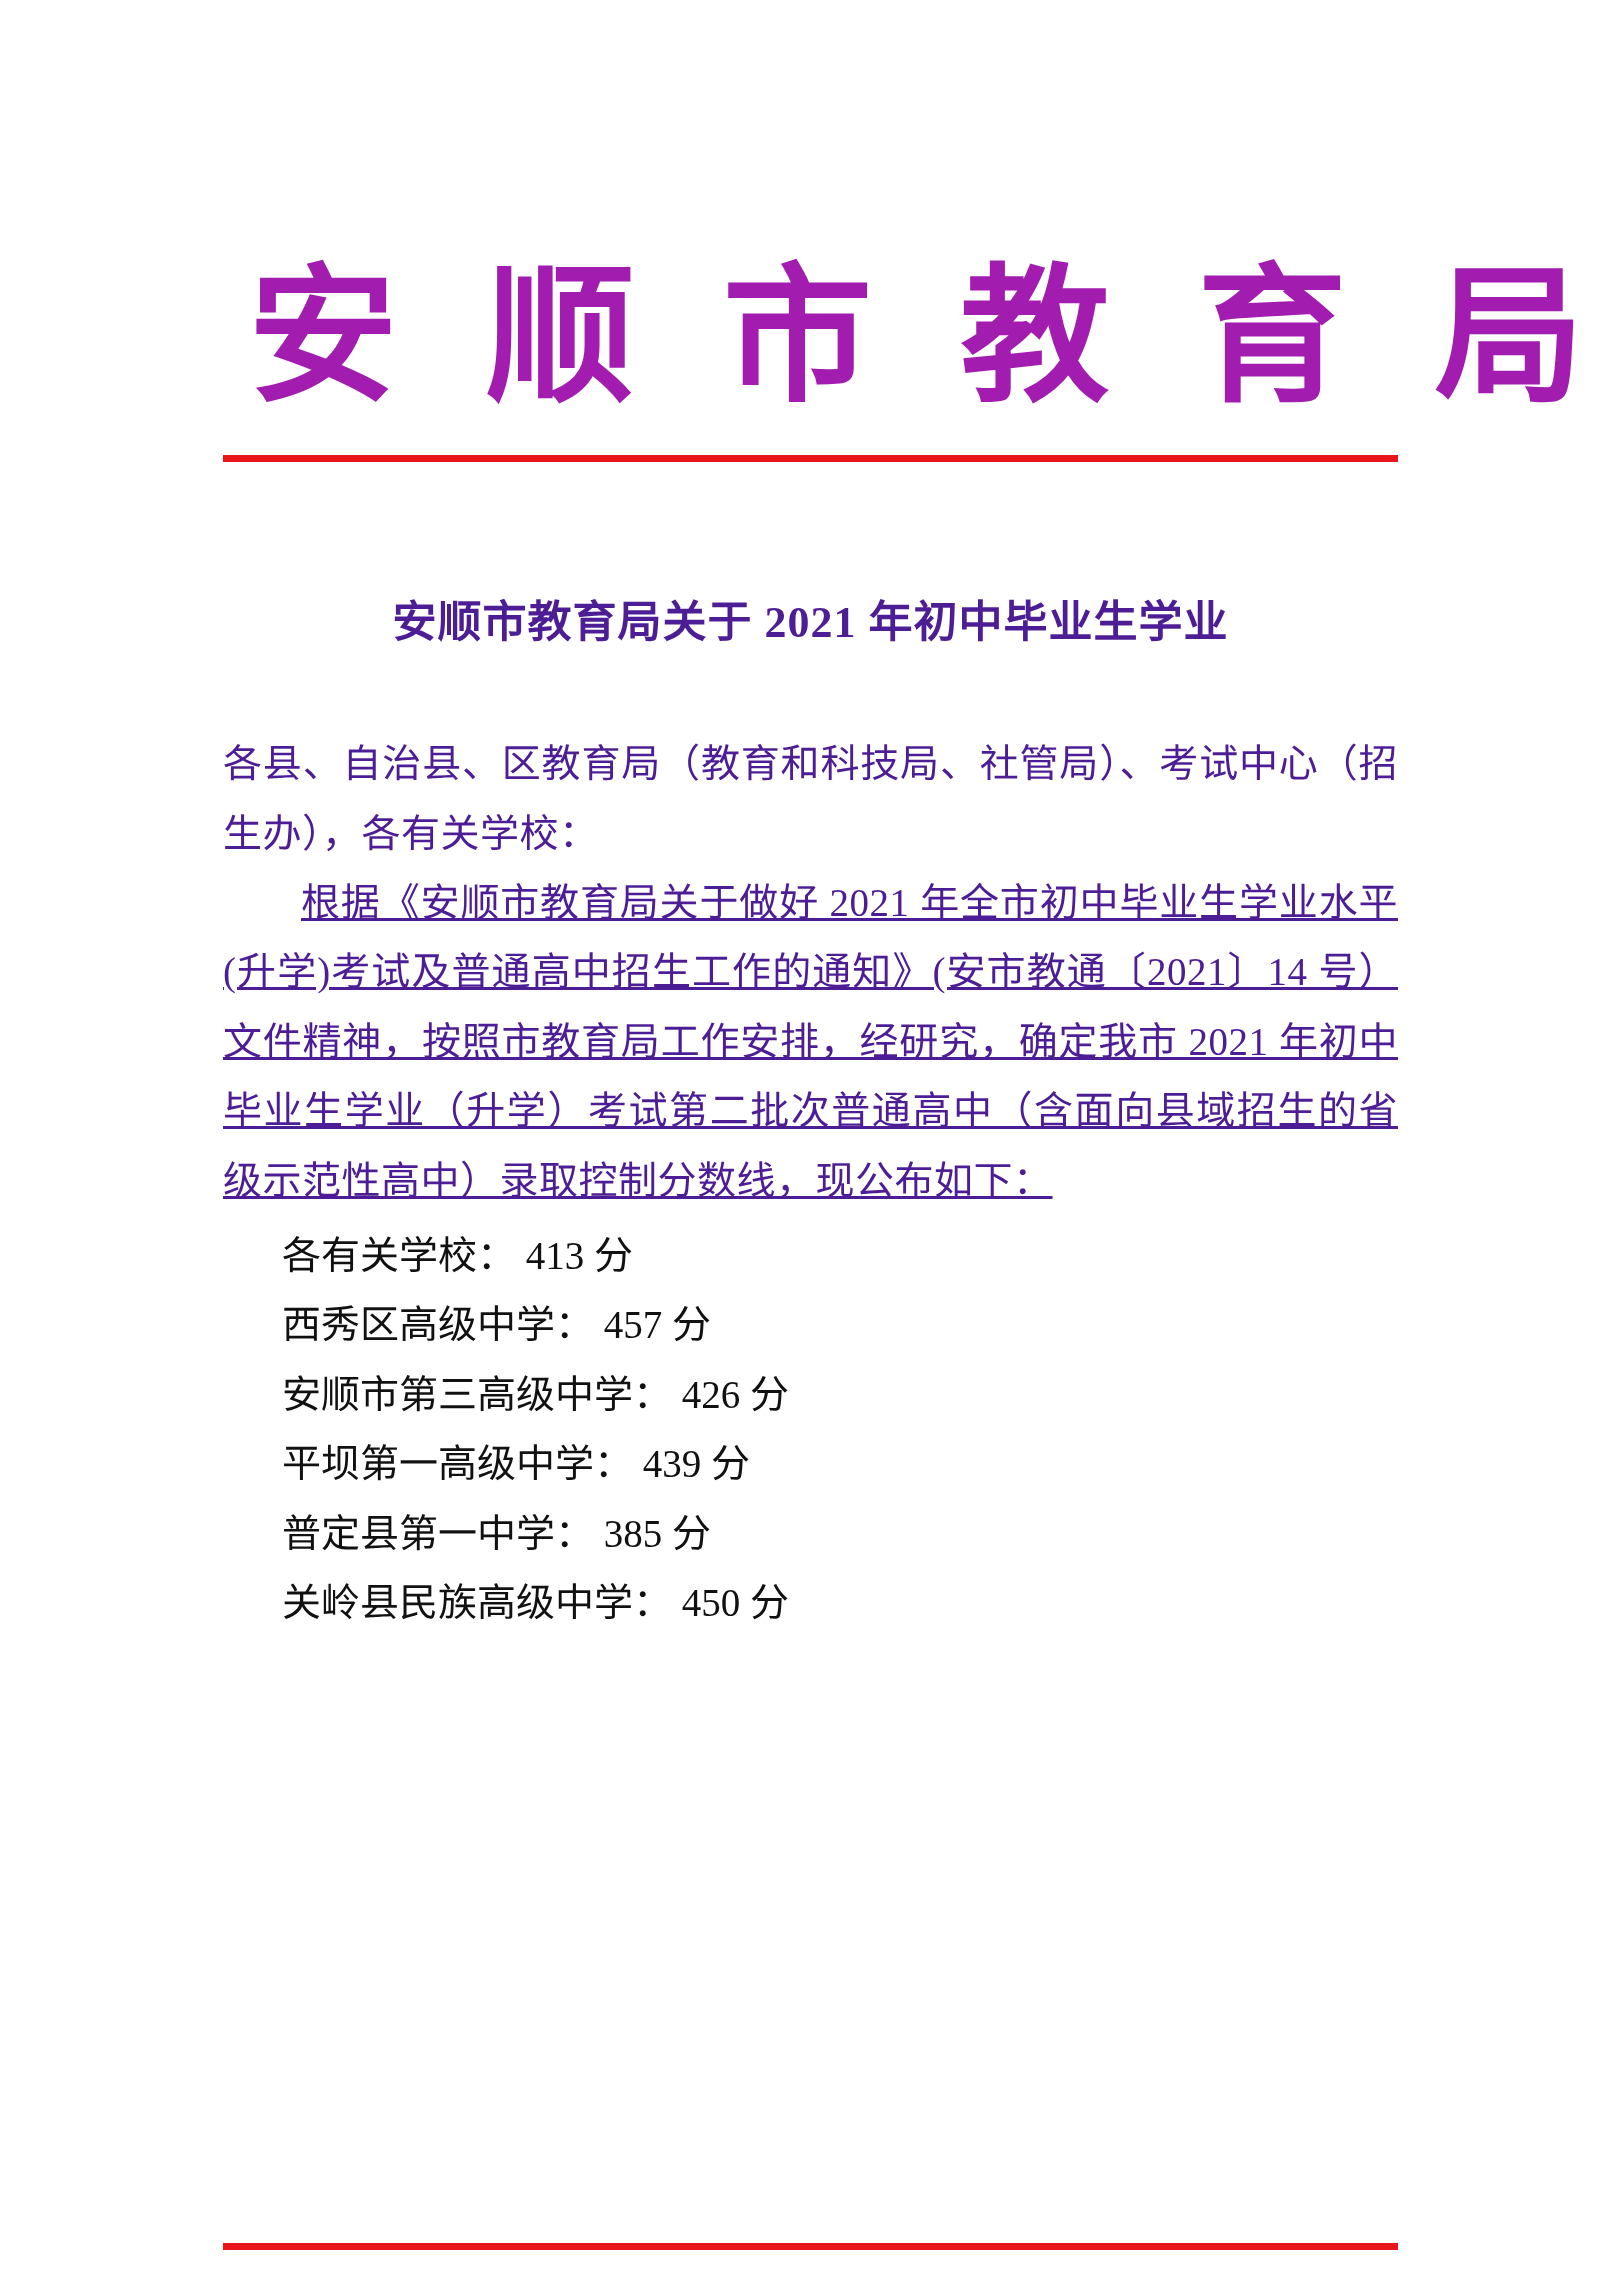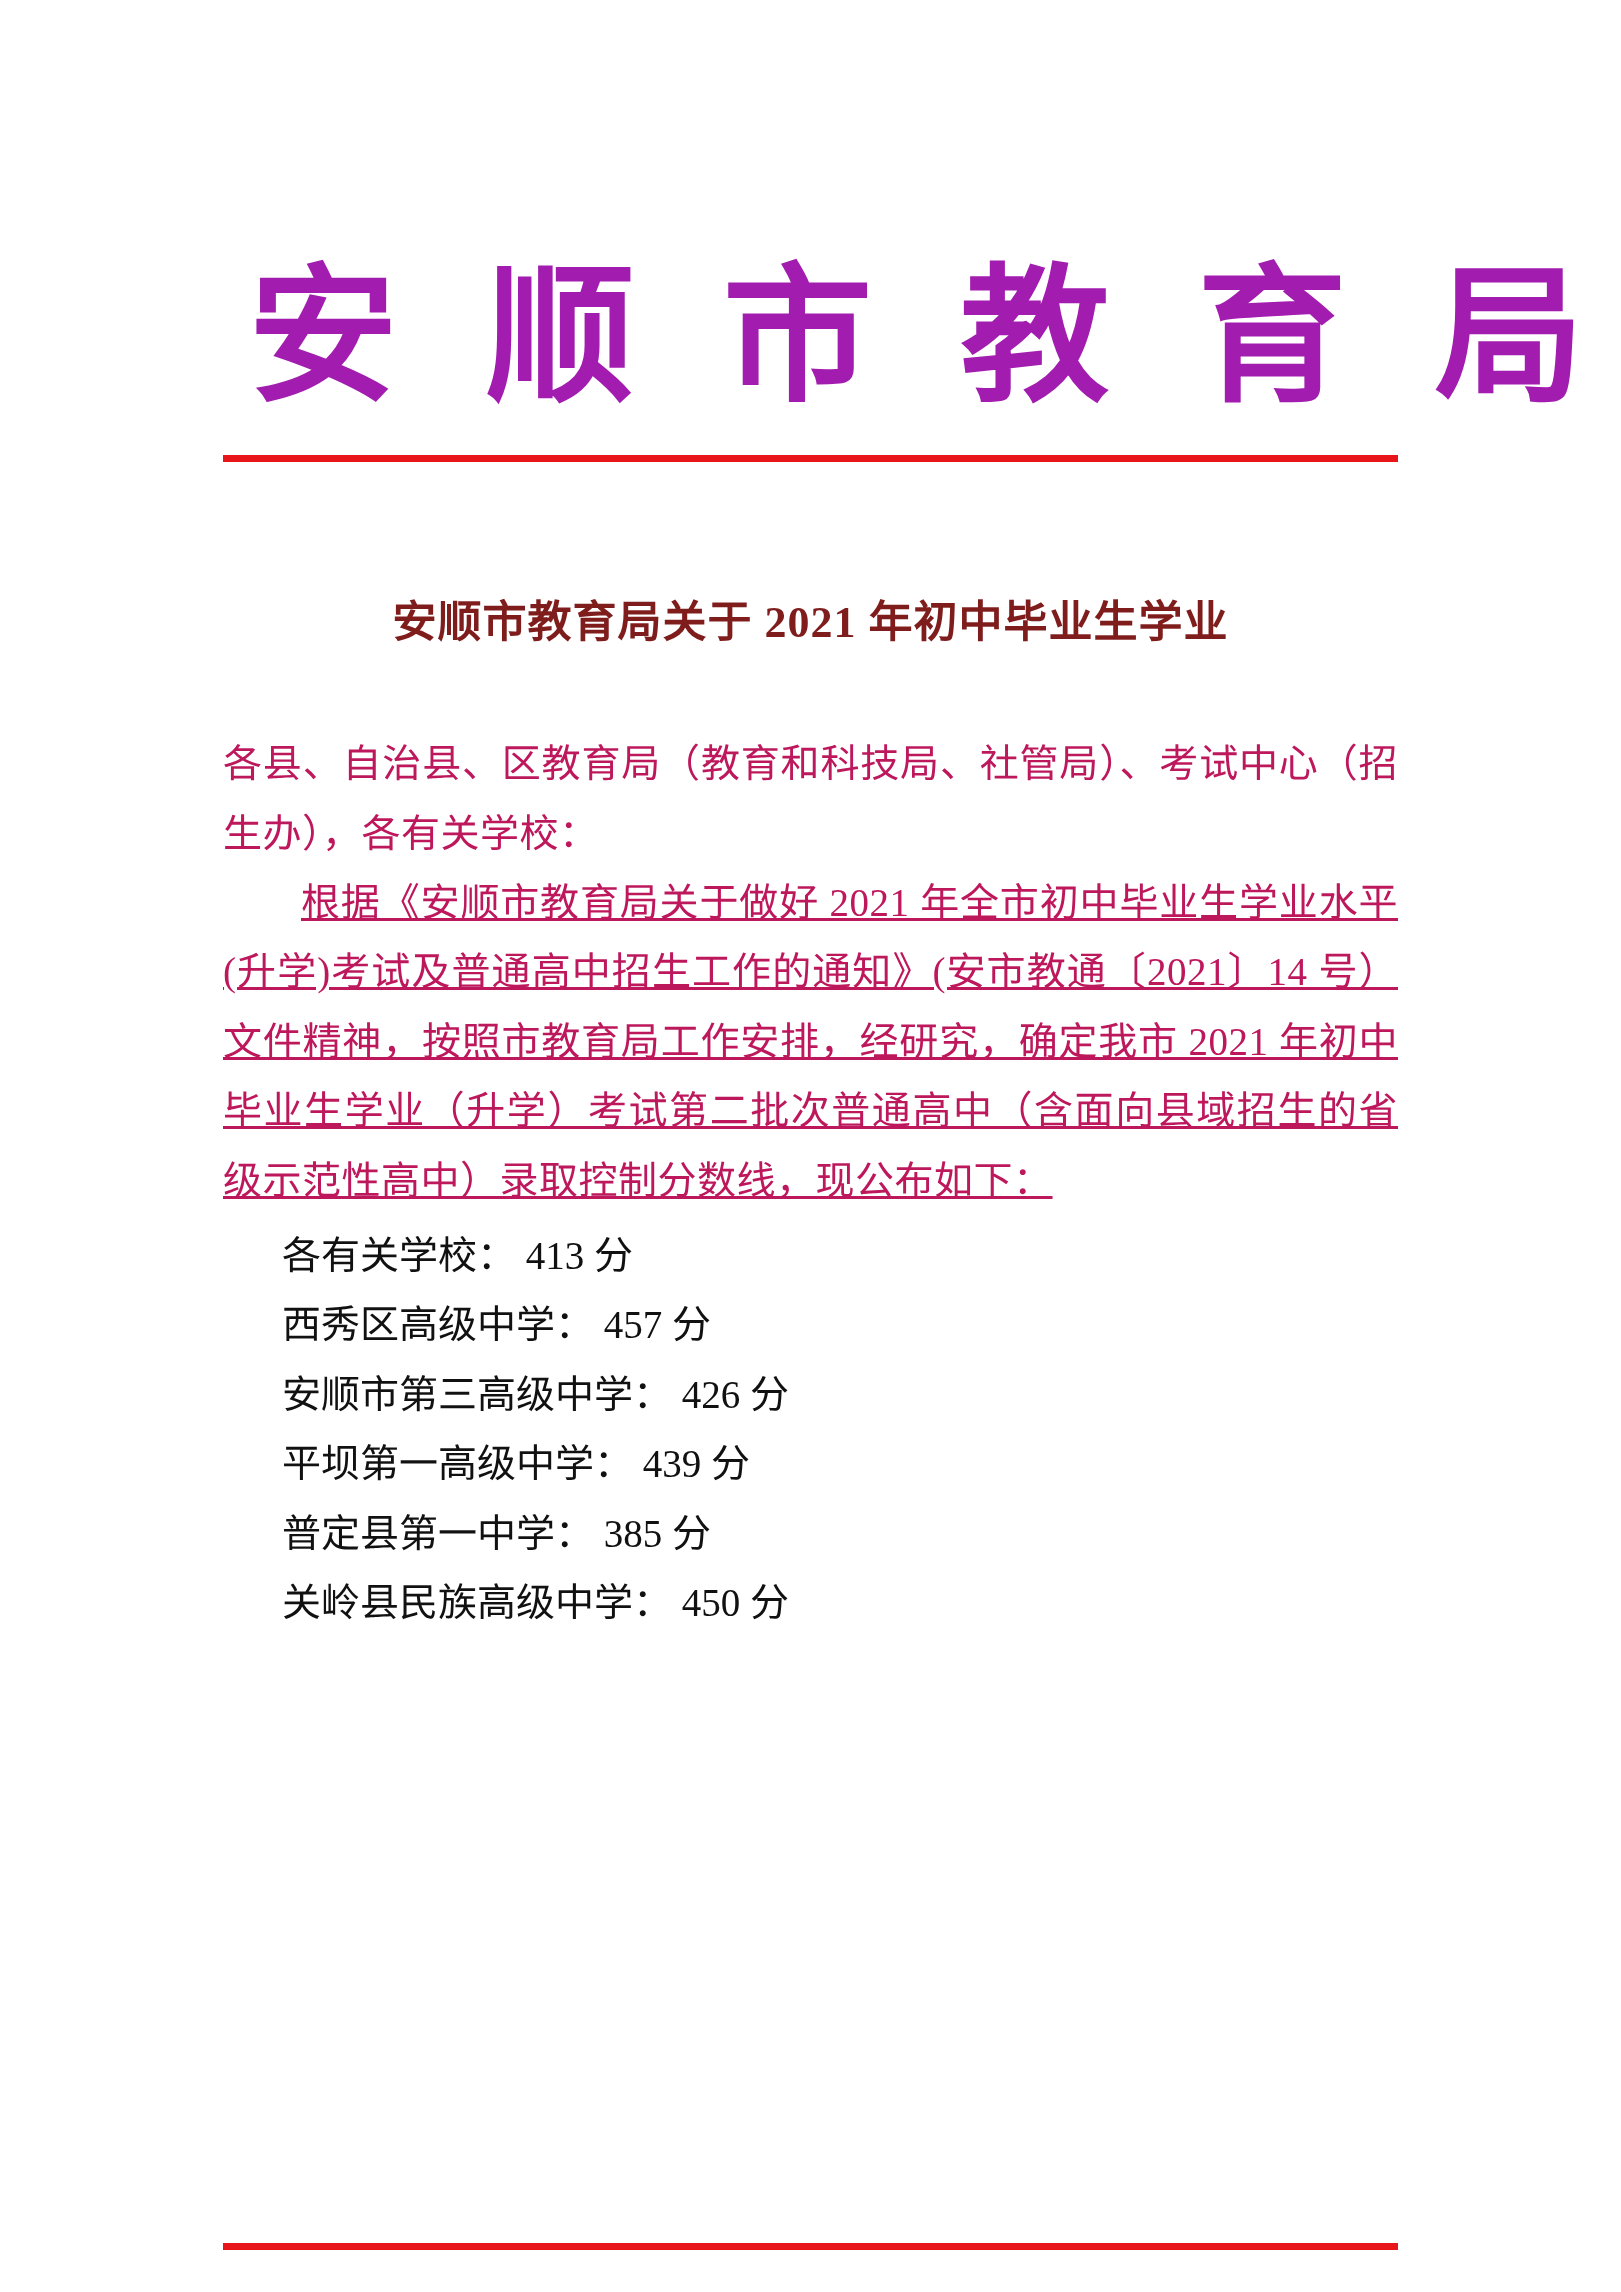--- a/index.html
+++ b/index.html
@@ -46,33 +46,33 @@
   }
 
   
   .doc-title {
     margin-top: 125px;
     text-align: center;
     font-weight: bold;
     font-size: 44px;
     line-height: 1.62;
     letter-spacing: 1px;
-    color: #7f1d1d;
+    color: #4c1d95;
   }
   .doc-title .line {
     display: block;
     white-space: nowrap;
   }
 
   
   .body-text {
     margin-top: 71px;
     font-size: 39px;
     line-height: 1.78;
-    color: #be185d;
+    color: #4c1d95;
     letter-spacing: 0.5px;
     text-align: justify;
   }
   .para {
     margin: 0 0 0 0;
   }
   .para.indent {
     text-indent: 78px;
     text-decoration: underline;
   }

